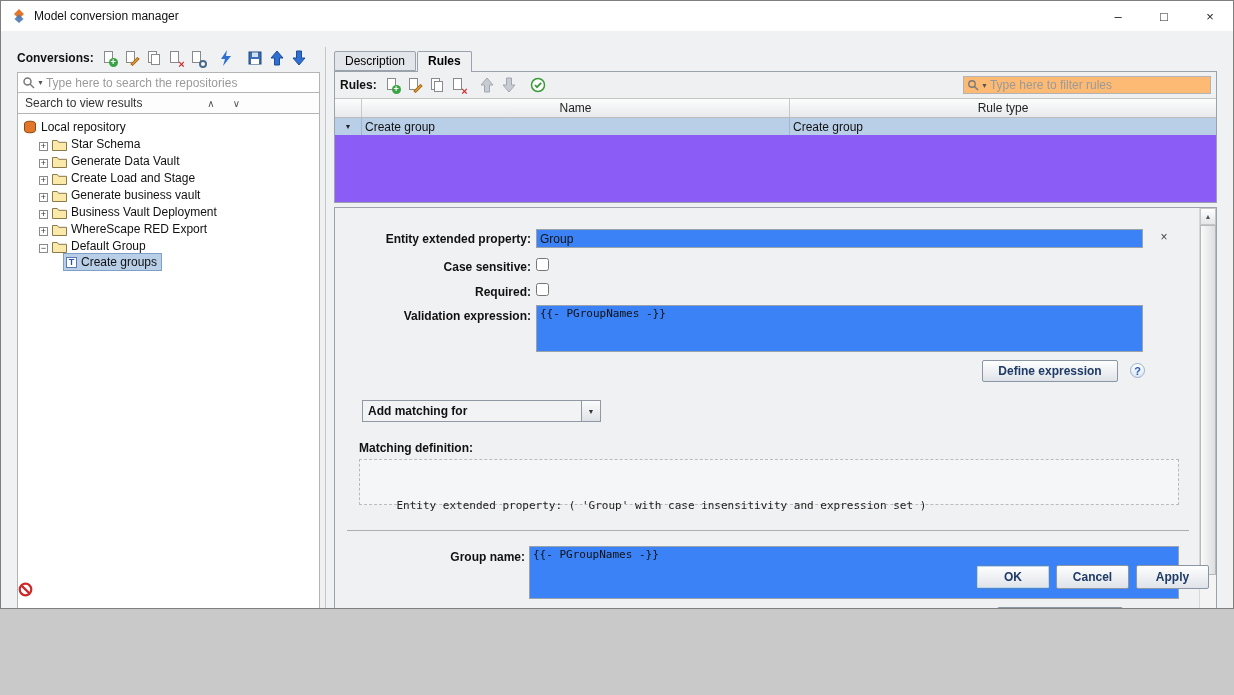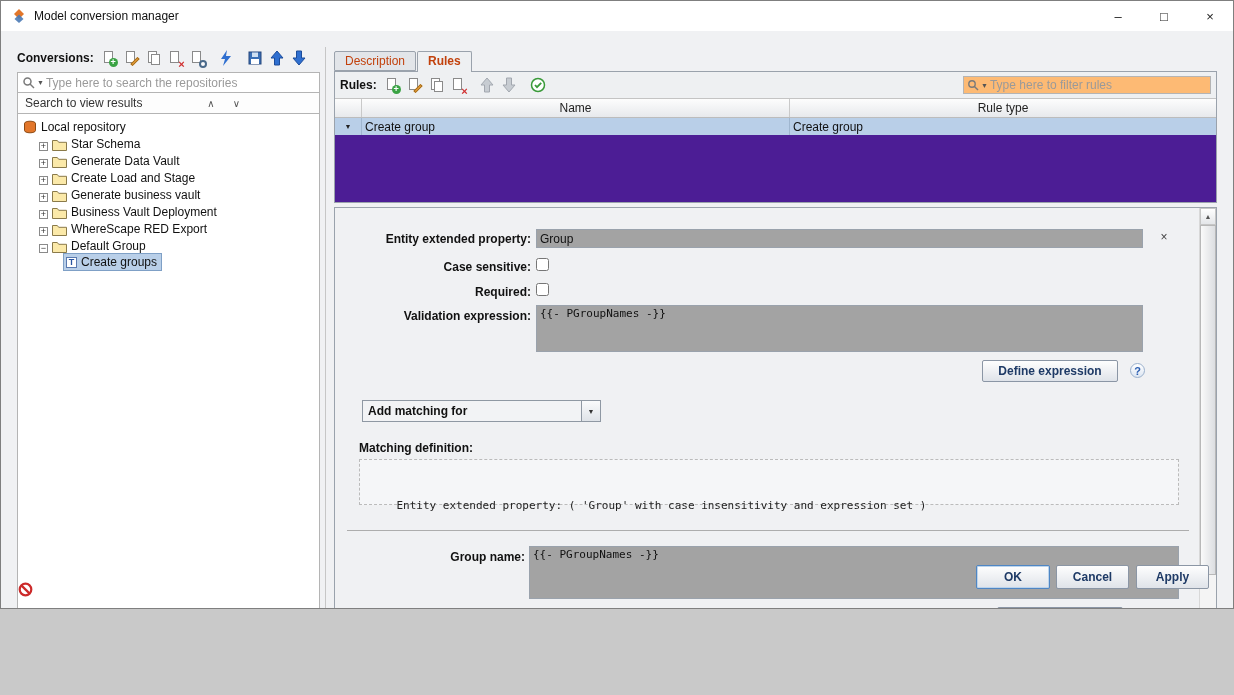--- a/index.html
+++ b/index.html
@@ -53,44 +53,44 @@
   .tlabel { white-space:nowrap; }
   .selwrap { display:flex; align-items:center; gap:4px; background:#b9cfe8;
              outline:1px solid #7fa0c6; padding:0 4px 0 2px; height:16px; }
   .gicon { width:11px; height:11px; border:1px solid #5a7ab0; background:#fff; color:#2a55a0;
            font-size:9px; font-weight:bold; line-height:9px; text-align:center; flex:0 0 auto; }
   .splitter { position:absolute; left:324px; top:46px; width:1px; height:590px; background:#c6c6c6; }
 
   
   .tabs { position:absolute; left:333px; top:49px; height:21px; display:flex; align-items:flex-end; z-index:3; }
   .tab { height:20px; padding:0 10px; line-height:19px; border:1px solid #9aa2ac; background:#e2e5e9;
-         border-radius:2px 2px 0 0; margin-right:1px; color:#c2410c; cursor:default; }
+         border-radius:2px 2px 0 0; margin-right:1px; color:#000000; cursor:default; }
   .tab.active { height:21px; background:#eef0f2; font-weight:bold; margin-bottom:-1px; border-bottom:none; }
   .rules-box { position:absolute; left:333px; top:70px; width:883px; height:132px;
                border:1px solid #9aa2ac; background:#eef0f2; }
   .rules-toolbar { height:26px; display:flex; align-items:center; gap:2px; padding:0 5px; }
   .filterbox { margin-left:auto; width:248px; height:18px; border:1px solid #b4b4b4; background:#fdba74;
                display:flex; align-items:center; padding:0 3px; gap:2px; }
-  .grid { position:absolute; left:0; right:0; top:26px; bottom:0; background:#4c1d95;
+  .grid { position:absolute; left:0; right:0; top:26px; bottom:0; background:#8b5cf6;
           border-top:1px solid #c4c4c4; display:flex; flex-direction:column; }
   .ghead { display:flex; height:19px; background:linear-gradient(#fdfdfd,#e7e9ec); border-bottom:1px solid #bcbcbc; }
   .gh { border-right:1px solid #c9c9c9; display:flex; align-items:center; justify-content:center; color:#222; }
   .gh.sel { width:27px; } .gh.name { width:428px; } .gh.type { flex:1; border-right:none; }
   .grow { display:flex; height:17px; background:#b9cfe8; }
   .gc { height:100%; display:flex; align-items:center; }
   .gc.sel { width:27px; justify-content:center; font-size:7px; color:#222; border-right:1px solid #9fb6cf; }
   .gc.name { width:428px; padding-left:3px; border-right:1px solid #9fb6cf; }
   .gc.type { flex:1; padding-left:3px; }
 
   
   .detail { position:absolute; left:333px; top:206px; width:883px; height:431px;
             border:1px solid #9aa2ac; background:#f0f1f3; }
   .flabel { position:absolute; left:0; width:196px; text-align:right; font-weight:bold; color:#111; }
   .l-entity { top:24px; } .l-case { top:52px; } .l-req { top:77px; } .l-val { top:101px; }
-  .txt { border:1px solid #9aa2ac; background:#a3a3a3; font:12px "Liberation Sans", sans-serif;
+  .txt { border:1px solid #9aa2ac; background:#3b82f6; font:12px "Liberation Sans", sans-serif;
          color:#111; padding:1px 3px; outline:none; }
   .mono { font:11px "DejaVu Sans Mono", monospace; }
   .f-entity { position:absolute; left:201px; top:21px; width:607px; height:19px; }
   .clear-x { position:absolute; left:822px; top:22px; width:14px; height:15px; color:#444;
              font-size:12px; line-height:15px; text-align:center; cursor:default; }
   .cbx { position:absolute; left:201px; width:13px; height:13px; margin:0; }
   .cb-case { top:50px; } .cb-req { top:75px; }
   .f-val { position:absolute; left:201px; top:97px; width:607px; height:47px; resize:none; overflow:hidden; }
   .pushbtn { background:linear-gradient(#fefefe,#dfe3e9); border:1px solid #8b96a5; border-radius:2px;
              color:#1e3a66; font-weight:bold; font-size:12px; display:flex; align-items:center;

